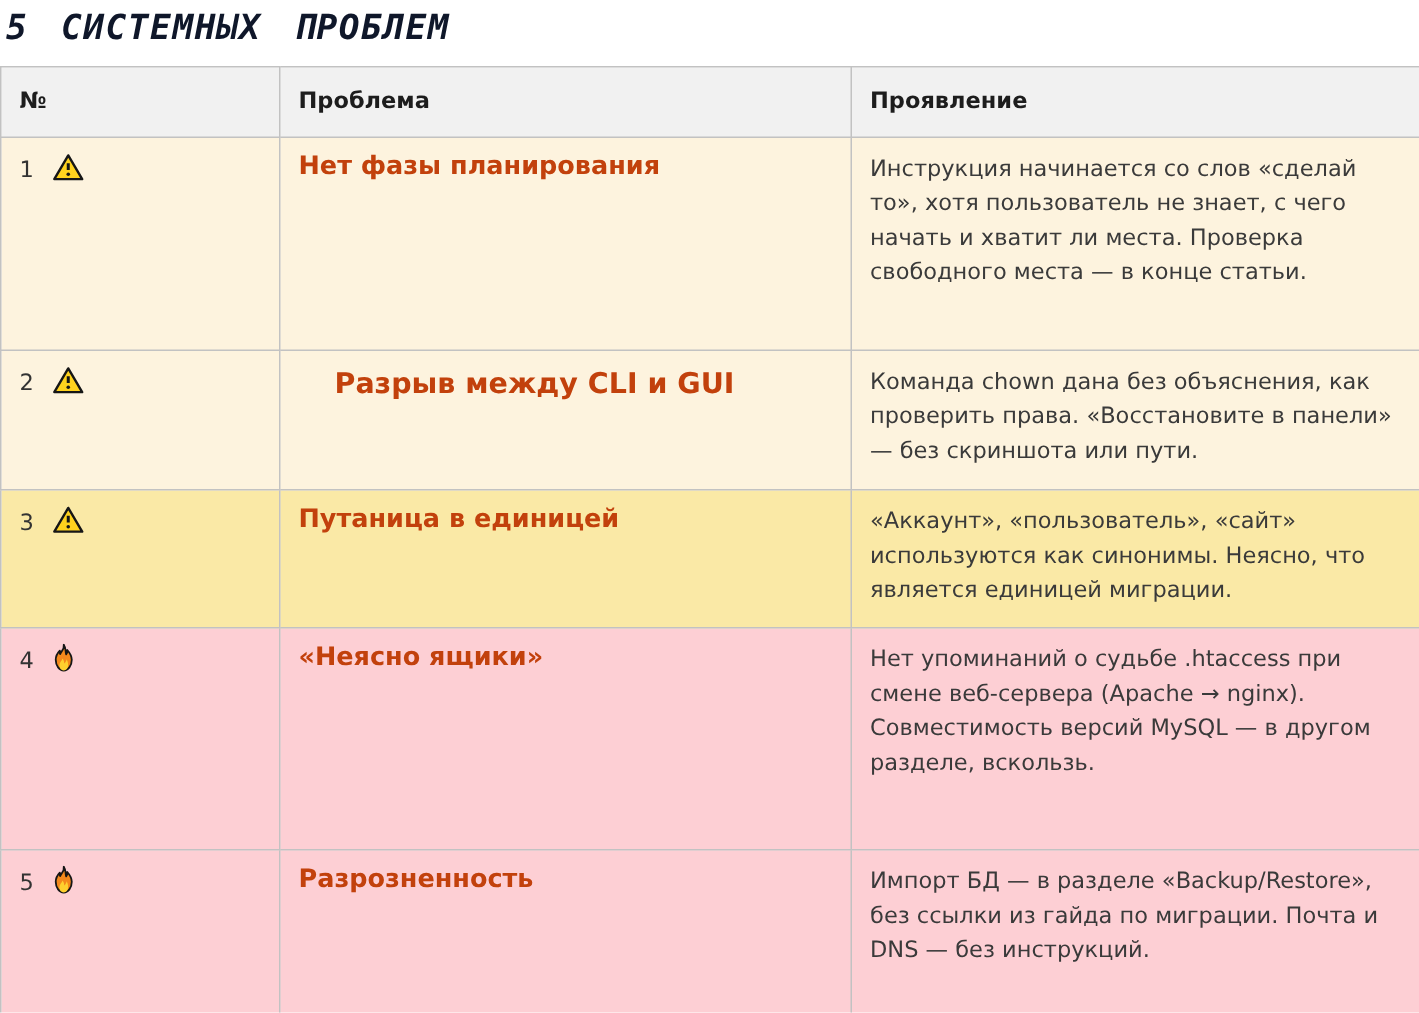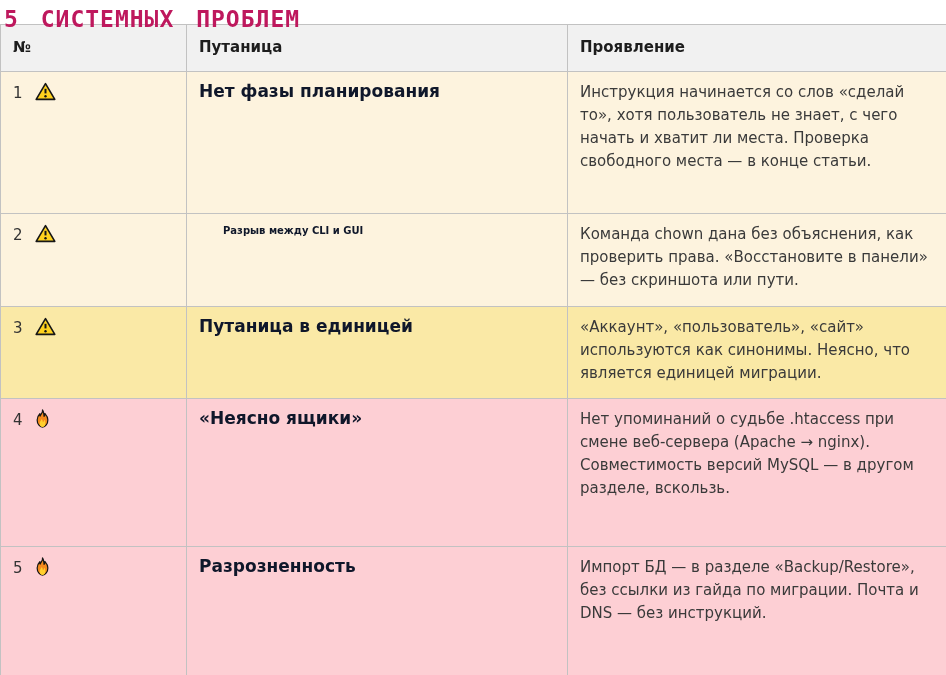--- a/index.html
+++ b/index.html
@@ -12,25 +12,26 @@
     color: #1f1f1f;
   }
   .page { width: 946px; height: 675px; overflow: hidden; position: relative; }
 
   .page-title {
     font-family: "DejaVu Sans Mono", "Liberation Mono", monospace;
     font-weight: bold;
     font-size: 23px;
     letter-spacing: 1px;
     word-spacing: 7px;
-    color: #be185d;
+    color: #0f172a;
     padding: 4px 0 0 4px;
-    height: 24px;
+    height: 44px;
     line-height: 30px;
     white-space: nowrap;
+    font-style: italic;
   }
 
   table.problems {
     width: 946px;
     border-collapse: collapse;
     table-layout: fixed;
   }
   table.problems col.c-num  { width: 186px; }
   table.problems col.c-prob { width: 381px; }
   table.problems col.c-man  { width: 379px; }
@@ -56,22 +57,22 @@
   tr.r2 td { height: 93px;  }
   tr.r3 td { height: 92px;  }
   tr.r4 td { height: 148px; }
   tr.r5 td { height: 140px; }
 
   .num-cell { font-size: 15px; color: #333333; white-space: nowrap; }
   .num-cell .num { display: inline-block; vertical-align: top; line-height: 22px; }
   .num-cell .icon { display: inline-block; vertical-align: top; margin-left: 8px; }
   .icon svg { display: block; }
 
-  .problem-cell { font-weight: bold; font-size: 17px; color: #0f172a; padding-top: 9px; }
-  .problem-cell.small { font-size: 10px; padding-top: 11px; padding-left: 36px; }
+  .problem-cell { font-weight: bold; font-size: 17px; color: #c2410c; padding-top: 9px; }
+  .problem-cell.small { font-size: 19px; padding-top: 11px; padding-left: 36px; }
 
   .man-cell {
     font-size: 15px;
     line-height: 1.53;
     color: #3a3a3a;
     padding-top: 9px;
   }
 
   
   tr[data-sev="cream"]  td { background: #fdf3de; }
@@ -87,21 +88,21 @@
 
   <table class="problems">
     <colgroup>
         <col class="c-num">
         <col class="c-prob">
         <col class="c-man">
       </colgroup>
     <thead>
       <tr>
         <th>№</th>
-        <th>Путаница</th>
+        <th>Проблема</th>
         <th>Проявление</th>
       </tr>
     </thead>
     <tbody>
 
       <tr class="r1" data-sev="cream">
         <td class="num-cell">
           <span class="num">1</span>
           <span class="icon">
             <svg width="21" height="19" viewBox="0 0 21 19">

